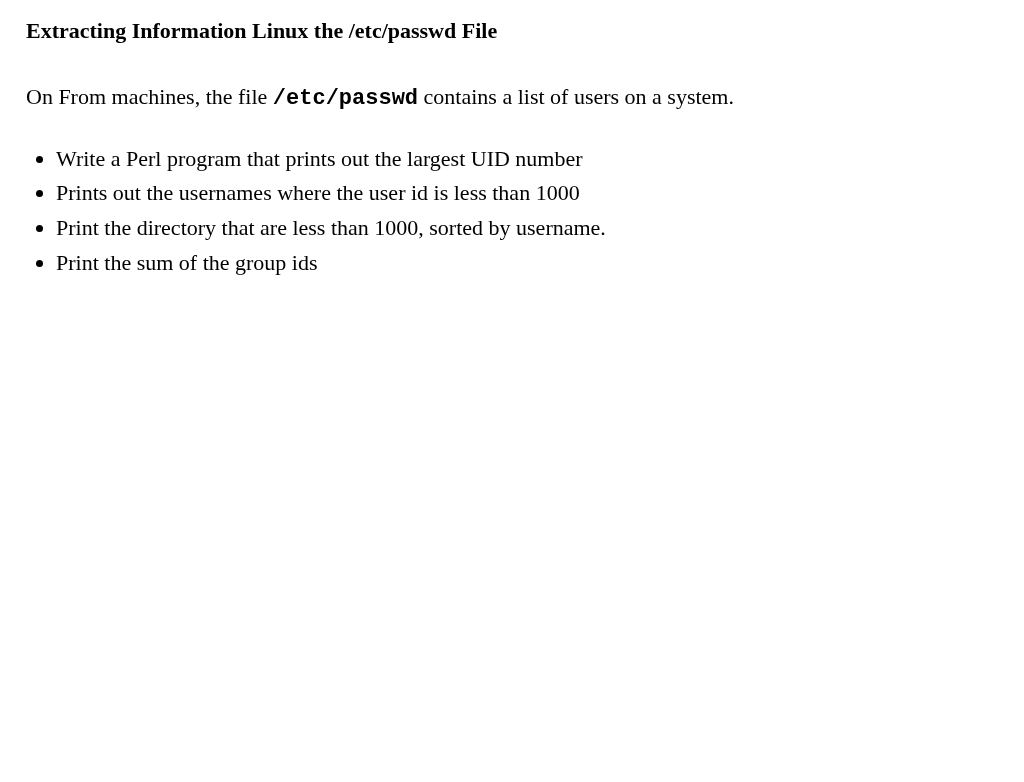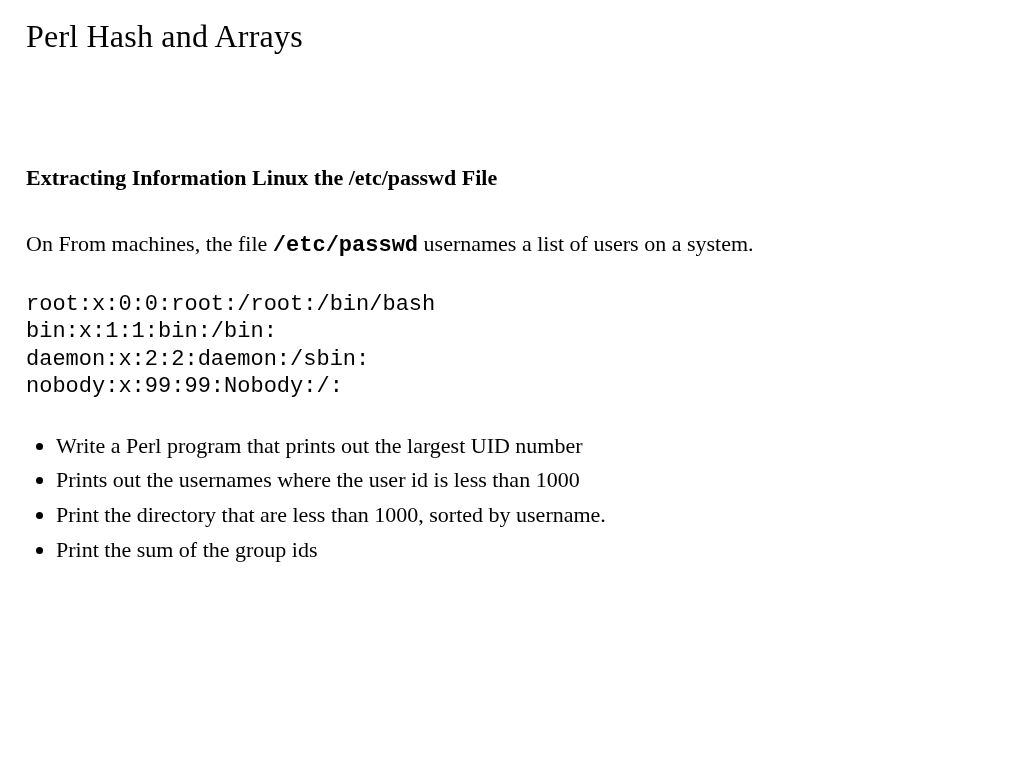--- a/index.html
+++ b/index.html
@@ -62,33 +62,28 @@
     line-height: 1.4;
     margin: 4px;
     padding: 0;
   }
 </style>
 </head>
 <body>
 
 <div class="page">
 
-  <h1 class="title">Perl Hash and Arrays</h1>
 
 
   <p class="subheading">Extracting Information Linux the  /etc/passwd File</p>
 
   <p class="body-text">
-    <span>On From machines, the file </span><span class="mono">/etc/passwd</span><span> usernames a list of users on a system.</span>
+    <span>On From machines, the file </span><span class="mono">/etc/passwd</span><span> contains a list of users on a system.</span>
   </p>
 
-  <div class="code-block">root:x:0:0:root:/root:/bin/bash
-bin:x:1:1:bin:/bin:
-daemon:x:2:2:daemon:/sbin:
-nobody:x:99:99:Nobody:/:</div>
 
 
   <ul class="bullets">
     <li>Write a Perl program that prints out the largest UID number</li>
     <li>Prints out the usernames where the user id is less than 1000</li>
     <li>Print the directory that are less than 1000, sorted by username.</li>
     <li>Print the sum of the group ids</li>
   </ul>
 
 </div>

